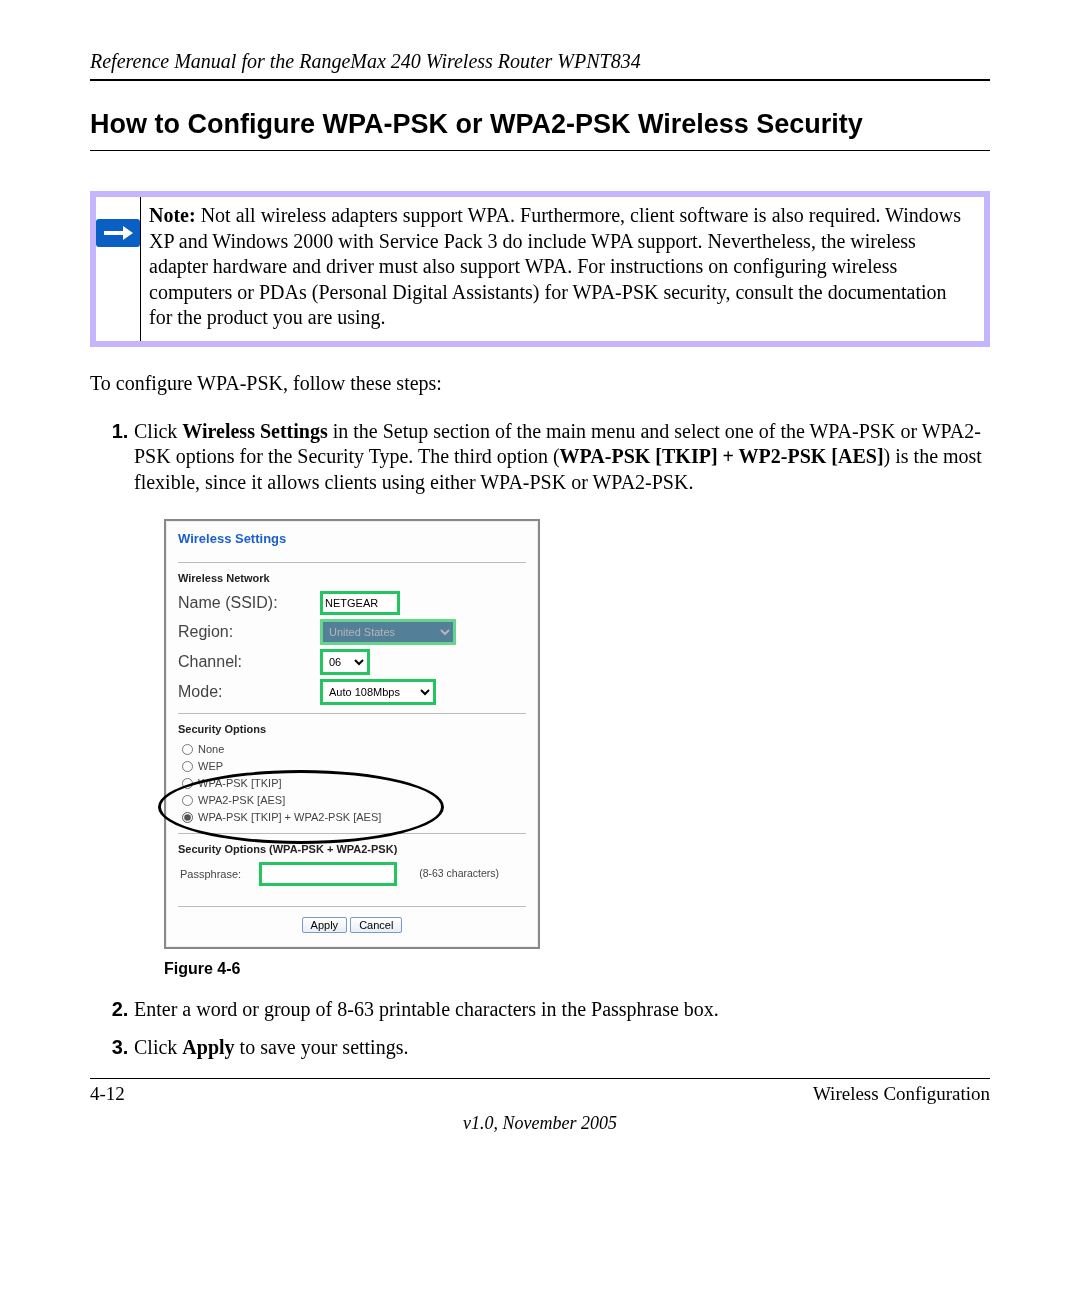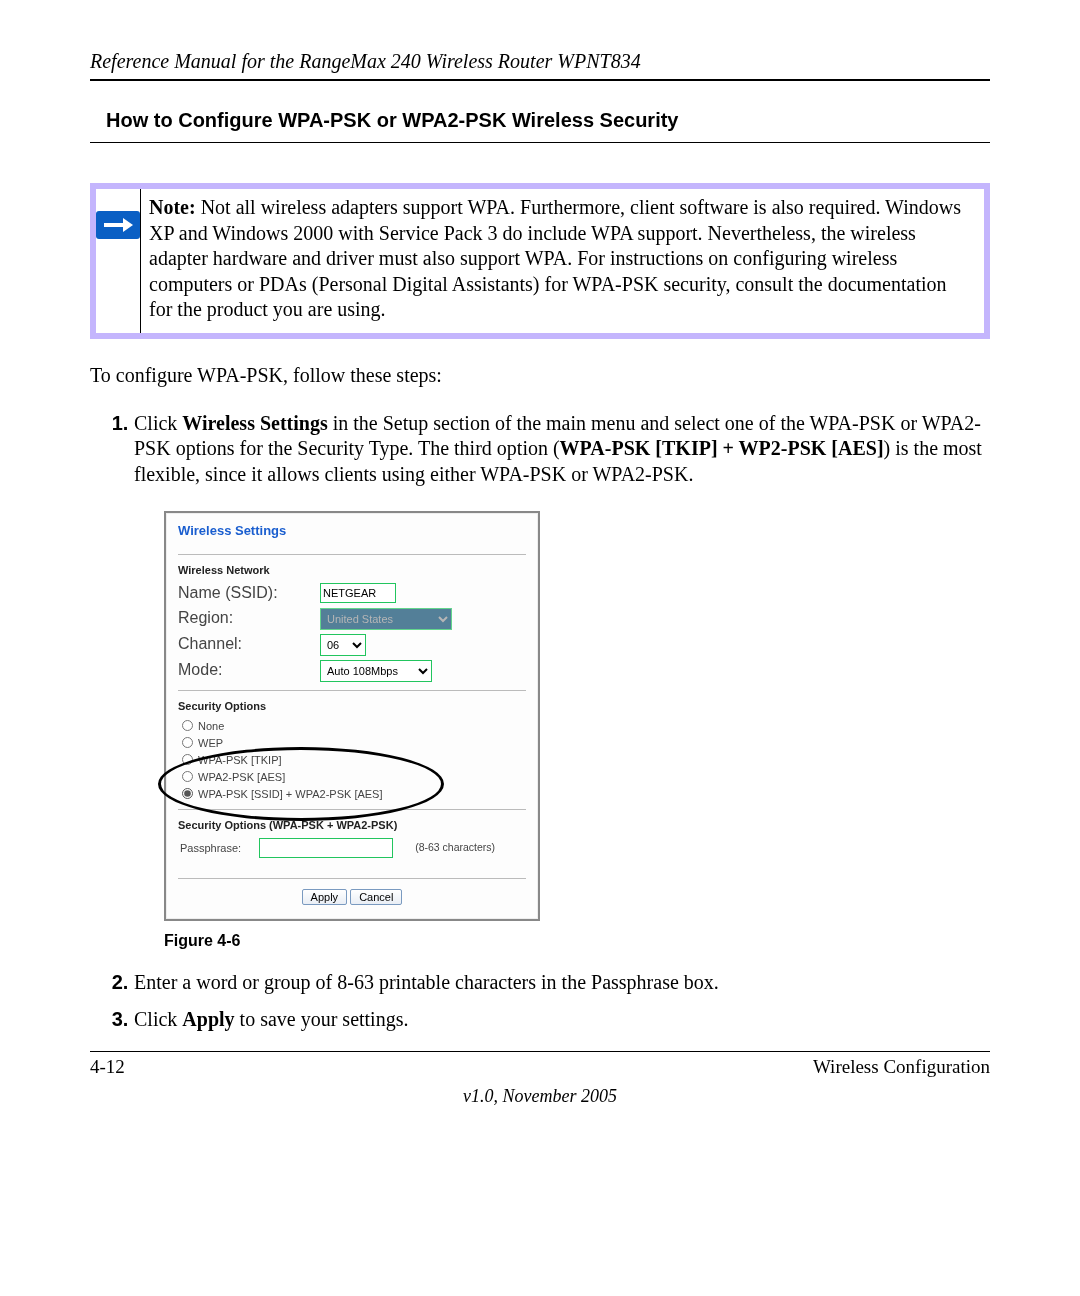--- a/index.html
+++ b/index.html
@@ -23,22 +23,22 @@
     margin: 6px 0 18px 0;
   }
   hr.thin {
     border: none;
     border-top: 1.2px solid #000;
     margin: 10px 0 4px 0;
   }
   h1.section-title {
     font-family: Arial, Helvetica, sans-serif;
     font-weight: bold;
-    font-size: 20px;
-    margin: 28px 0 6px 16px;
+    font-size: 27px;
+    margin: 28px 0 6px 0;
   }
   .note-box {
     display: flex;
     border: 6px solid #c4b5fd;
     margin: 40px 0 24px 0;
   }
   .note-icon-cell {
     width: 68px;
     border-right: 1px solid #000;
     display: flex;
@@ -115,21 +115,21 @@
     margin: 4px 0;
   }
   .flabel {
     width: 142px;
     font-size: 16px;
     color: #444;
   }
   input.ui, select.ui {
     font-family: Arial, Helvetica, sans-serif;
     font-size: 11px;
-    border: 1px solid #22c55e;
+    border: 3px solid #22c55e;
     background: #fff;
     padding: 1px 2px;
     height: 16px;
     box-sizing: content-box;
   }
   select.ui {
     height: 20px;
     padding: 0 0 0 2px;
   }
   select.ui.dis {
@@ -261,21 +261,21 @@
         <div class="radio-row">
           <input type="radio" name="sec" style="">
           <span>WPA-PSK [TKIP]</span>
         </div>
         <div class="radio-row">
           <input type="radio" name="sec" style="">
           <span>WPA2-PSK [AES]</span>
         </div>
         <div class="radio-row">
           <input type="radio" name="sec" checked="" style="">
-          <span>WPA-PSK [SSID] + WPA2-PSK [AES]</span>
+          <span>WPA-PSK [TKIP] + WPA2-PSK [AES]</span>
         </div>
       </div>
 
       <hr class="sep">
       <div class="grp-head">Security Options (WPA-PSK + WPA2-PSK)</div>
 
       <div class="pass-row">
         <span>Passphrase:</span>
         <input class="ui" style="width: 128px;">
         <span class="hint">(8-63 characters)</span>

